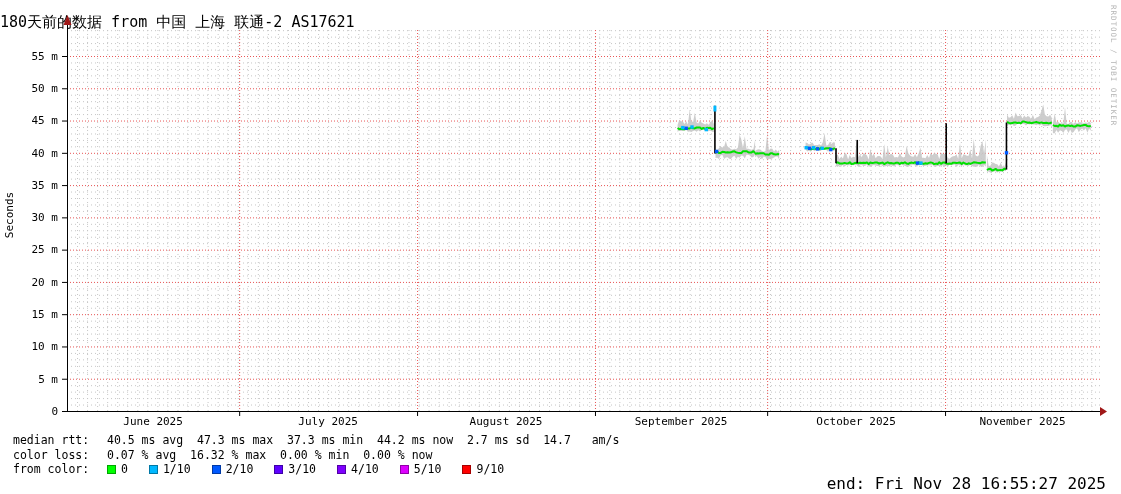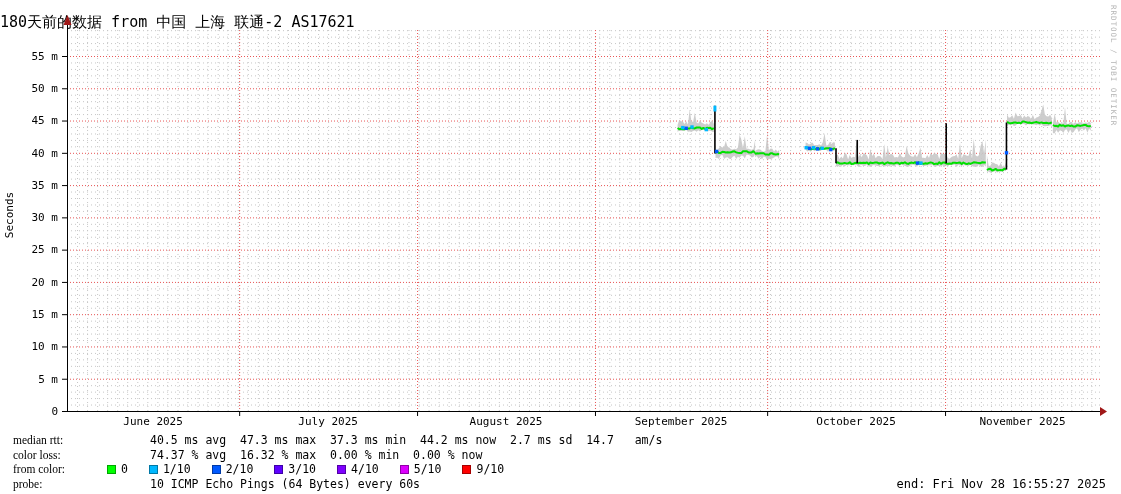--- a/index.html
+++ b/index.html
@@ -18,26 +18,26 @@
   .watermark{
     position:absolute;top:5px;right:3px;writing-mode:vertical-rl;
     font-size:7.5px;letter-spacing:1px;color:#b5b5b5;white-space:nowrap;
   }
   svg.chart{position:absolute;top:0;left:0;}
   .footer{
     position:absolute;top:433px;left:13px;right:13px;
     font-size:11.5px;line-height:14.6px;
   }
   .frow{white-space:pre;display:flex;}
-  .flabel{display:inline-block;width:94px;white-space:pre;font-family:Liberation Serif, serif;}
-  .fval{white-space:pre;margin-left:43px;}
+  .flabel{display:inline-block;width:94px;white-space:pre;}
+  .fval{white-space:pre;}
   .legend{display:inline-flex;align-items:center;}
   .legend-item{display:inline-flex;align-items:center;margin-right:21px;}
   .swatch{display:inline-block;width:9px;height:9px;margin-right:5px;border:1px solid rgba(0,0,0,0.35);box-sizing:border-box;}
-  .endtime{position:absolute;right:2px;top:44px;font-size:12px;white-space:pre;}
+  .endtime{position:absolute;right:2px;top:44px;font-size:16px;white-space:pre;}
 </style>
 </head>
 <body>
 
 <div class="stage">
   <div class="title">180天前的数据 from 中国 上海 联通-2 AS17621</div>
   <div class="ylabel">Seconds</div>
   <div class="watermark">RRDTOOL / TOBI OETIKER</div>
 
   <svg id="chart" class="chart" width="1121" height="430">
@@ -302,25 +302,21 @@
       </g>
     </svg>
 
   <div class="footer">
     <div class="frow">
       <span class="flabel">median rtt:</span>
       <span class="fval">40.5 ms avg  47.3 ms max  37.3 ms min  44.2 ms now  2.7 ms sd  14.7   am/s</span>
     </div>
     <div class="frow">
       <span class="flabel">color loss:</span>
-      <span class="fval">74.37 % avg  16.32 % max  0.00 % min  0.00 % now</span>
+      <span class="fval">0.07 % avg  16.32 % max  0.00 % min  0.00 % now</span>
     </div>
     <div class="frow">
       <span class="flabel">from color:</span>
       <span class="legend" id="legend"><span class="legend-item"><span class="swatch" style="background: rgb(0, 255, 0);"></span><span>0</span></span><span class="legend-item"><span class="swatch" style="background: rgb(0, 184, 255);"></span><span>1/10</span></span><span class="legend-item"><span class="swatch" style="background: rgb(0, 89, 255);"></span><span>2/10</span></span><span class="legend-item"><span class="swatch" style="background: rgb(94, 0, 255);"></span><span>3/10</span></span><span class="legend-item"><span class="swatch" style="background: rgb(126, 0, 255);"></span><span>4/10</span></span><span class="legend-item"><span class="swatch" style="background: rgb(221, 0, 255);"></span><span>5/10</span></span><span class="legend-item"><span class="swatch" style="background: rgb(255, 0, 0);"></span><span>9/10</span></span></span>
-    </div>
-    <div class="frow">
-      <span class="flabel">probe:</span>
-      <span class="fval">10 ICMP Echo Pings (64 Bytes) every 60s</span>
     </div>
     <div class="endtime">end: Fri Nov 28 16:55:27 2025</div>
   </div>
 </div>
 
 </body></html>

